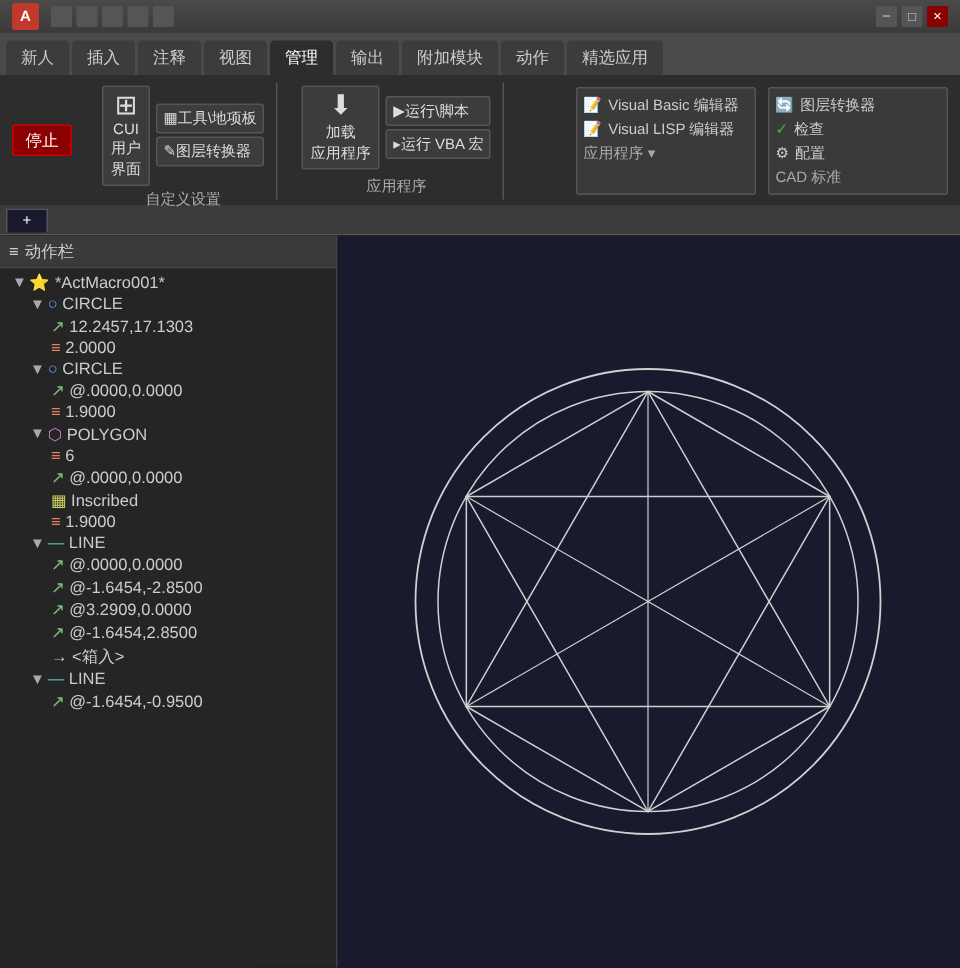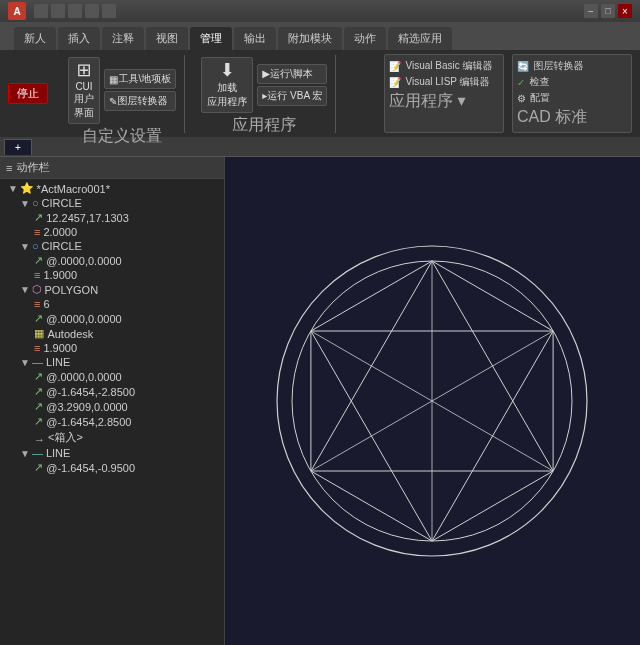--- a/index.html
+++ b/index.html
@@ -23,21 +23,21 @@
     #ribbon {
       height: 115px;
       background: #3c3c3c;
       border-bottom: 2px solid #555;
     }
     #ribbon-tabs {
       height: 28px;
       background: #4a4a4a;
       display: flex;
       align-items: flex-end;
-      padding: 0 14px;
+      padding: 0 4px;
       gap: 2px;
     }
     .ribbon-tab {
       padding: 4px 10px;
       font-size: 11px;
       color: #ccc;
       background: #3c3c3c;
       border-top-left-radius: 3px;
       border-top-right-radius: 3px;
       cursor: pointer;
@@ -54,21 +54,21 @@
     .ribbon-group {
       display: flex;
       flex-direction: column;
       align-items: center;
       border-right: 1px solid #555;
       padding: 2px 8px;
       height: 78px;
       justify-content: space-between;
     }
     .ribbon-group-title {
-      font-size: 16px;
+      font-size: 10px;
       color: #aaa;
       margin-top: 2px;
     }
     .ribbon-btns { display: flex; gap: 4px; align-items: center; }
     .rbtn {
       display: flex;
       flex-direction: column;
       align-items: center;
       background: #3c3c3c;
       border: 1px solid #555;
@@ -405,21 +405,21 @@
           <span>6</span>
         </div>
         <div class="tree-item tree-indent-3">
           <span class="tree-expand"></span>
           <span class="tree-icon icon-coord">↗ </span>
           <span>@.0000,0.0000</span>
         </div>
         <div class="tree-item tree-indent-3">
           <span class="tree-expand"></span>
           <span class="tree-icon icon-inscribed">▦ </span>
-          <span>Autodesk</span>
+          <span>Inscribed</span>
         </div>
         <div class="tree-item tree-indent-3">
           <span class="tree-expand"></span>
           <span class="tree-icon icon-num">≡ </span>
           <span>1.9000</span>
         </div>
         <div class="tree-item tree-indent-2">
           <span class="tree-expand">▼</span>
           <span class="tree-icon icon-line">— </span>
           <span>LINE</span>

